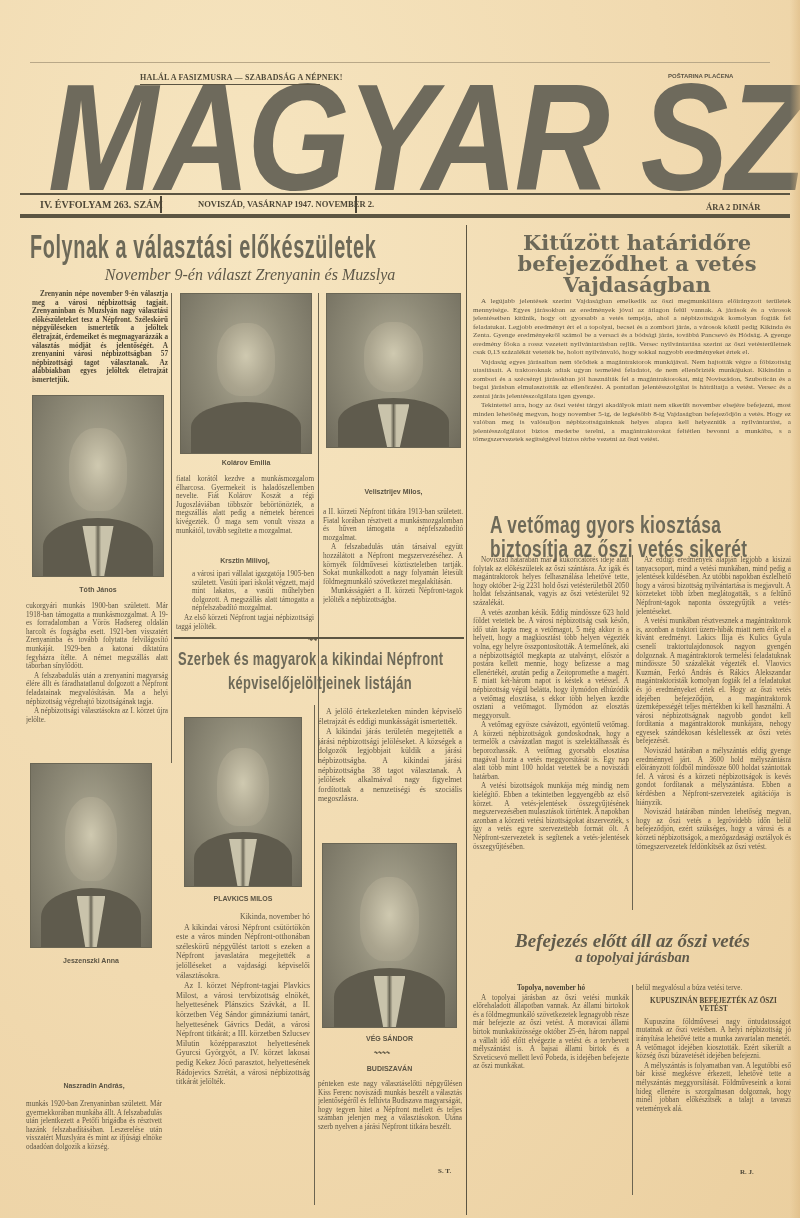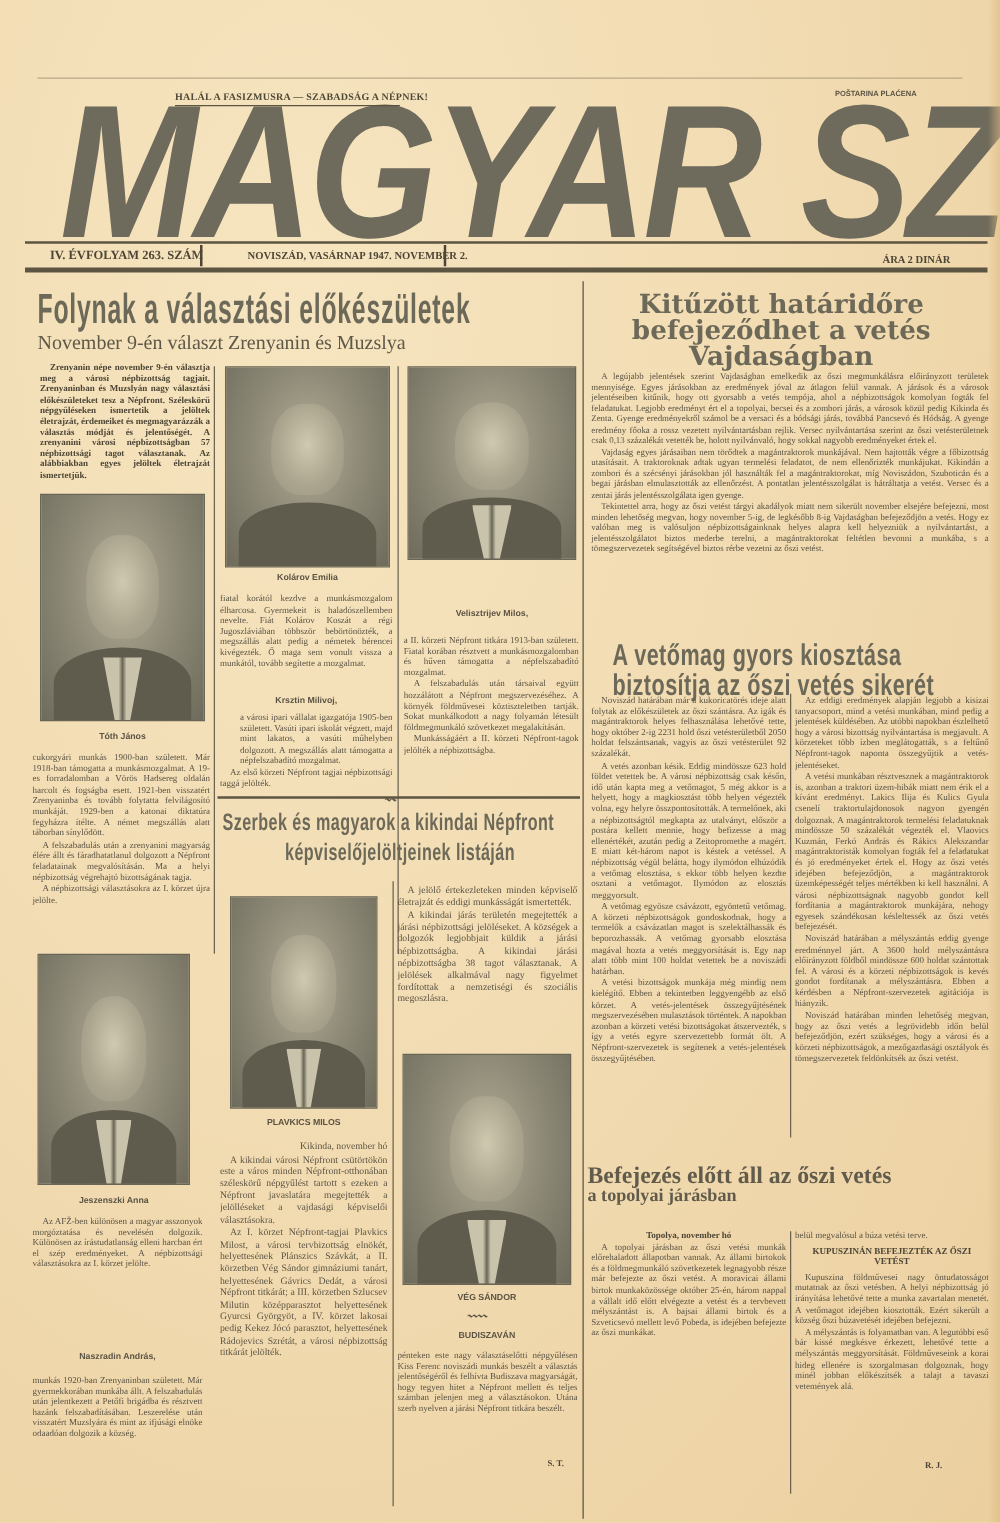--- a/index.html
+++ b/index.html
@@ -69,20 +69,22 @@
   .headline-serif {
     font-family: "DejaVu Serif", serif;
     font-weight: bold;
     color: #6d6958;
     text-align: center;
     line-height: 1.0;
   }
   .sub-serif {
     font-family: "Liberation Serif", serif;
     color: #5e5848;
+    text-align: center;
+    font-style: italic;
   }
 </style>
 </head>
 <body>
 
 <div class="abs" style="left:0;top:0;width:800px;height:225px;">
   <div class="abs" style="left:30px;top:62px;width:740px;height:1px;background:#b9a888;"></div>
   <div class="abs masthead-title" style="left:48px;top:62px;">MAGYAR SZÓ</div>
   <div class="abs" style="left:140px;top:73px;width:180px;font-family:'Liberation Serif',serif;font-size:8px;font-weight:bold;color:#4f4938;white-space:nowrap;border-bottom:1px solid #5b5442;padding-bottom:2px;letter-spacing:0.2px;">HALÁL A FASIZMUSRA — SZABADSÁG A NÉPNEK!</div>
   <div class="abs" style="left:668px;top:73px;font-family:'Liberation Sans',sans-serif;font-size:6px;font-weight:bold;color:#5b5444;white-space:nowrap;">POŠTARINA PLAĆENA</div>
@@ -117,21 +119,20 @@
   <p>A felszabadulás után a zrenyanini magyarság élére állt és fáradhatatlanul dolgozott a Népfront feladatainak megvalósításán. Ma a helyi népbizottság végrehajtó bizottságának tagja.</p>
   <p>A népbizottsági választásokra az I. körzet újra jelölte.</p>
 </div>
 <div class="abs photo" style="left:30px;top:763px;width:122px;height:185px;">
   <div class="face"></div>
     <div class="shoulders"></div>
     <div class="collar"></div>
 </div>
 <div class="abs caption" style="left:30px;top:957px;width:122px;">Jeszenszki Anna</div>
 <div class="abs txt" style="left:26px;top:973px;width:136px;height:100px;">
-  <p>Az AFŽ-ben különösen a magyar asszonyok morgóztatása és nevelésén dolgozik. Különösen az írástudatlanság elleni harcban ért el szép eredményeket. A népbizottsági választásokra az I. körzet jelölte.</p>
 </div>
 <div class="abs caption" style="left:26px;top:1082px;width:136px;">Naszradin András,</div>
 <div class="abs txt" style="left:26px;top:1100px;width:136px;height:65px;">
   <p style="text-indent:0;">munkás 1920-ban Zrenyaninban született. Már gyermekkorában munkába állt. A felszabadulás után jelentkezett a Petőfi brigádba és résztvett hazánk felszabadításában. Leszerelése után visszatért Muzslyára és mint az ifjúsági elnöke odaadóan dolgozik a község.</p>
 </div>
 
 <div class="abs photo" style="left:180px;top:293px;width:132px;height:161px;">
   <div class="face"></div>
     <div class="shoulders"></div>
 </div>
@@ -188,21 +189,21 @@
 </div>
 <div class="abs caption" style="left:322px;top:1035px;width:135px;">VÉG SÁNDOR</div>
 <div class="abs" style="left:374px;top:1046px;font-size:8px;color:#5c5542;">〰〰</div>
 
 <div class="abs caption" style="left:322px;top:1065px;width:135px;">BUDISZAVÁN</div>
 <div class="abs txt" style="left:318px;top:1080px;width:144px;height:80px;">
   <p style="text-indent:0;">pénteken este nagy választáselőtti népgyűlésen Kiss Ferenc noviszádi munkás beszélt a választás jelentőségéről és felhívta Budiszava magyarságát, hogy tegyen hitet a Népfront mellett és teljes számban jelenjen meg a választásokon. Utána szerb nyelven a járási Népfront titkára beszélt.</p>
 </div>
 <div class="abs" style="left:438px;top:1167px;font-size:7px;font-weight:bold;color:#4d4636;">S. T.</div>
 
-<div class="abs headline-serif" style="left:470px;top:232px;width:310px;font-size:21px;">Kitűzött határidőre befejeződhet a vetés Vajdaságban</div>
+<div class="abs headline-serif" style="left:482px;top:232px;width:310px;font-size:21px;">Kitűzött határidőre befejeződhet a vetés Vajdaságban</div>
 <div class="abs txt" style="left:473px;top:297px;width:318px;height:210px;font-size:7.1px;line-height:8.5px;">
   <p>A legújabb jelentések szerint Vajdaságban emelkedik az őszi megmunkálásra előirányzott területek mennyisége. Egyes járásokban az eredmények jóval az átlagon felül vannak. A járások és a városok jelentéseiben kitűnik, hogy ott gyorsabb a vetés tempója, ahol a népbizottságok komolyan fogták fel feladatukat. Legjobb eredményt ért el a topolyai, becsei és a zombori járás, a városok közül pedig Kikinda és Zenta. Gyenge eredményekről számol be a versaci és a bódsági járás, továbbá Pancsevó és Hódság. A gyenge eredmény főoka a rossz vezetett nyilvántartásban rejlik. Versec nyilvántartása szerint az őszi vetésterületnek csak 0,13 százalékát vetették be, holott nyilvánvaló, hogy sokkal nagyobb eredményeket értek el.</p>
   <p>Vajdaság egyes járásaiban nem törődtek a magántraktorok munkájával. Nem hajtották végre a főbizottság utasításait. A traktoroknak adtak ugyan termelési feladatot, de nem ellenőrizték munkájukat. Kikindán a zombori és a szécsényi járásokban jól használták fel a magántraktorokat, míg Noviszádon, Szuboticán és a begai járásban elmulasztották az ellenőrzést. A pontatlan jelentésszolgálat is hátráltatja a vetést. Versec és a zentai járás jelentésszolgálata igen gyenge.</p>
   <p>Tekintettel arra, hogy az őszi vetést tárgyi akadályok miatt nem sikerült november elsejére befejezni, most minden lehetőség megvan, hogy november 5-ig, de legkésőbb 8-ig Vajdaságban befejeződjön a vetés. Hogy ez valóban meg is valósuljon népbizottságainknak helyes alapra kell helyezniük a nyilvántartást, a jelentésszolgálatot biztos mederbe terelni, a magántraktorokat feltétlen bevonni a munkába, s a tömegszervezetek segítségével biztos rérbe vezetni az őszi vetést.</p>
 </div>
 
 <div class="abs headline-condensed" style="left:490px;top:513px;font-size:24px;transform:scaleX(0.72);letter-spacing:0.5px;">
   <span style="display:inline-block;width:420px;white-space:normal;line-height:24px;">A vetőmag gyors kiosztása biztosítja az őszi vetés sikerét</span>
 </div>
 

